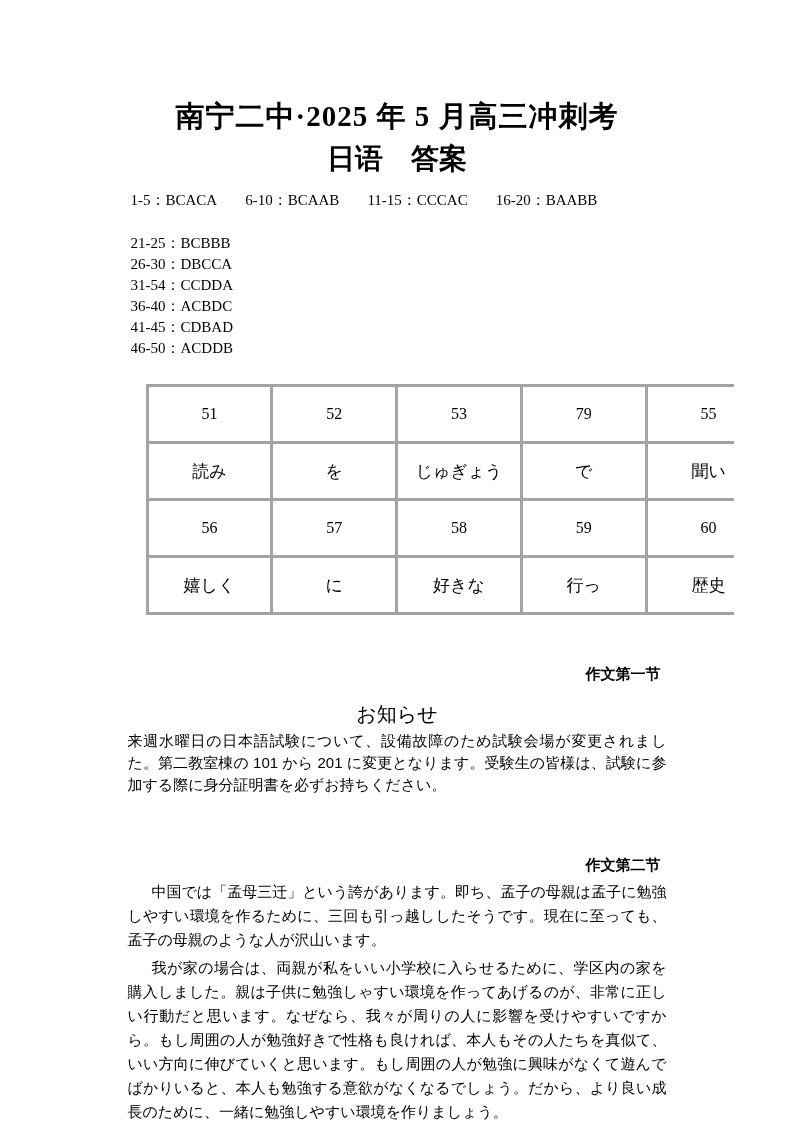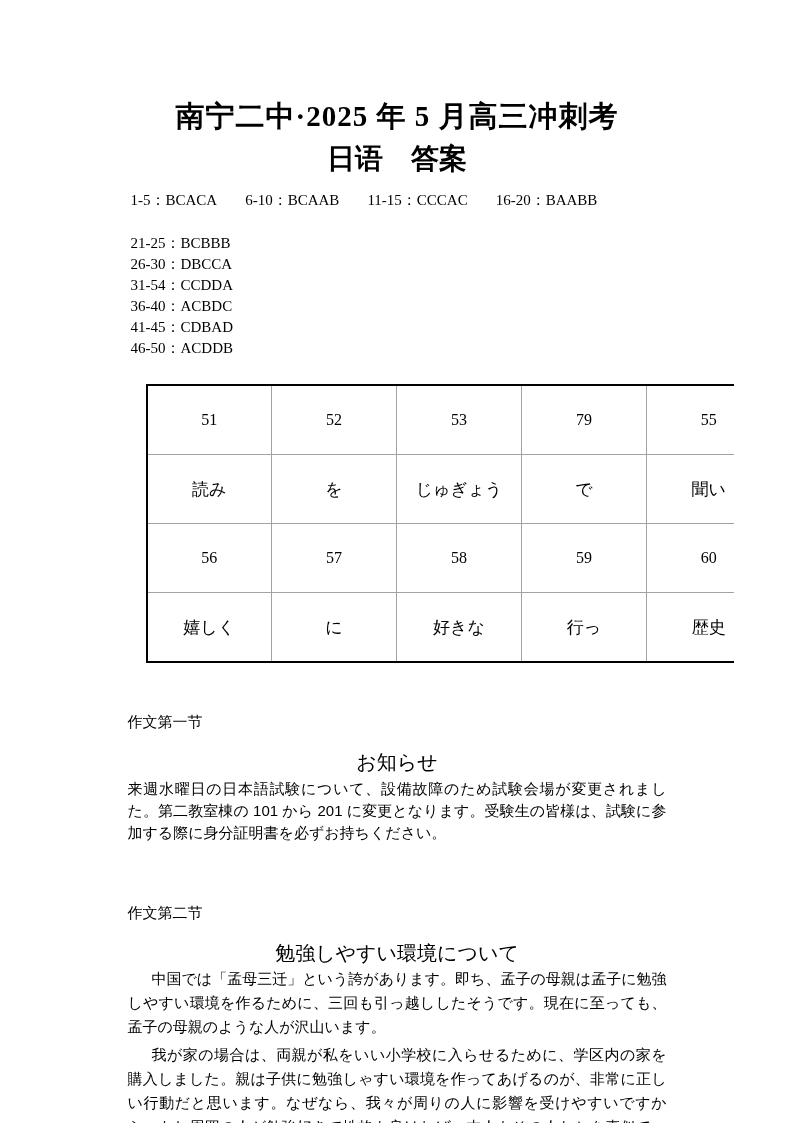--- a/index.html
+++ b/index.html
@@ -43,37 +43,38 @@
   }
   .answer-block .ans-row { line-height: 21px; }
   table.ans-table {
     border-collapse: collapse;
     margin: 25px 0 0 18px;
     width: 627px;
     table-layout: fixed;
     border: 2px solid #000;
   }
   table.ans-table td {
-    border: 1px solid #a3a3a3;
+    border: 3px solid #a3a3a3;
     height: 36px;
     text-align: center;
     vertical-align: middle;
-    padding: 16px;
+    padding: 9px;
   }
   td.num-cell { font-size: 16px; font-family: "Liberation Serif", "DejaVu Serif", serif; }
   td.jp-cell  { font-size: 17px; font-family: "Liberation Serif", "DejaVu Serif", serif; margin-left: 24px; }
   .essay-section { margin: 0; }
   .sec1 { margin-top: 50px; }
   .sec2 { margin-top: 60px; }
   .sec-heading {
-    margin: 0;
+    margin: 6px;
     font-family: "Liberation Sans", "DejaVu Sans", sans-serif;
     font-size: 15px;
     line-height: 18px;
-    font-weight: normal;
+    font-weight: bold;
+    text-align: right;
   }
   .sec-title {
     margin: 21px 0 0;
     text-align: center;
     font-family: "Liberation Sans", "DejaVu Sans", sans-serif;
     font-size: 20px;
     line-height: 20px;
   }
   .sec-body {
     margin: 6px 0 0;
@@ -143,18 +144,17 @@
   </table>
 
   <section class="essay-section sec1">
     <h3 class="sec-heading">作文第一节</h3>
     <p class="sec-title">お知らせ</p>
     <p class="sec-body">来週水曜日の日本語試験について、設備故障のため試験会場が変更されました。第二教室棟の 101 から 201 に変更となります。受験生の皆様は、試験に参加する際に身分証明書を必ずお持ちください。</p>
   </section>
 
   <section class="essay-section sec2">
     <h3 class="sec-heading">作文第二节</h3>
-    <p class="sec-title">勉強しやすい環境について</p>
     <p class="sec-body indent">中国では「孟母三迁」という誇があります。即ち、孟子の母親は孟子に勉強しやすい環境を作るために、三回も引っ越ししたそうです。現在に至っても、孟子の母親のような人が沢山います。</p>
     <p class="sec-body indent">我が家の場合は、両親が私をいい小学校に入らせるために、学区内の家を購入しました。親は子供に勉強しゃすい環境を作ってあげるのが、非常に正しい行動だと思います。なぜなら、我々が周りの人に影響を受けやすいですから。もし周囲の人が勉強好きで性格も良ければ、本人もその人たちを真似て、いい方向に伸びていくと思います。もし周囲の人が勉強に興味がなくて遊んでばかりいると、本人も勉強する意欲がなくなるでしょう。だから、より良い成長のために、一緒に勉強しやすい環境を作りましょう。</p>
   </section>
 
 </div>
 
 </body></html>

